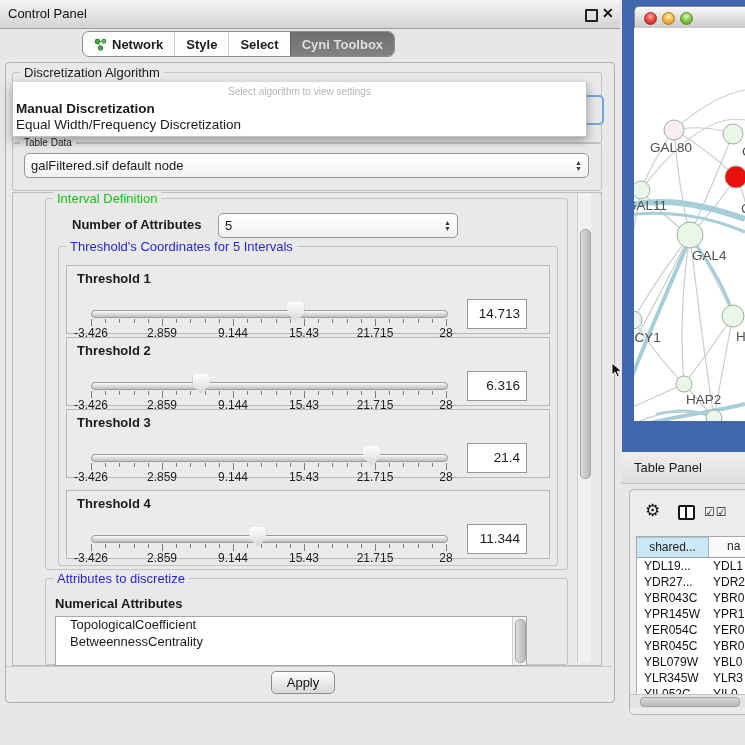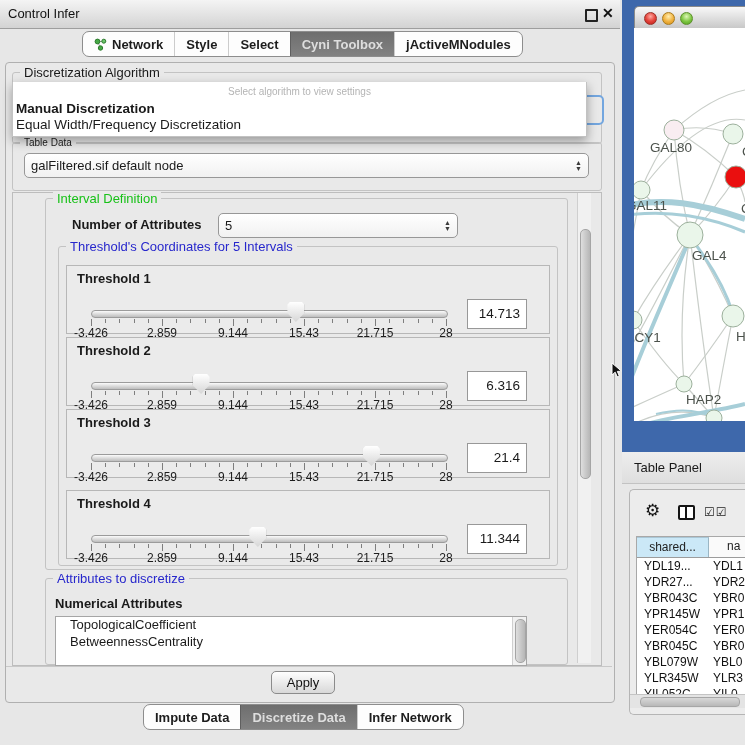--- a/index.html
+++ b/index.html
@@ -85,21 +85,21 @@
 
   svg{display:block;}
   .cursor{z-index:30;}
 </style>
 </head>
 <body>
 
 <div id="root">
 
   <div class="abs cp-titlebar">
-    <div class="abs cp-title">Control Infer</div>
+    <div class="abs cp-title">Control Panel</div>
     <div class="abs float-ico"></div>
     <div class="abs close-ico">✕</div>
   </div>
 
   <div class="abs tabbar" style="left:82px;top:31px;">
     <div class="tab">
       <span>
         <svg width="13" height="13" viewBox="0 0 13 13">
           <line x1="3.5" y1="3.5" x2="9.5" y2="3.5" stroke="#9a9a9a" stroke-width="1"></line>
           <line x1="3.5" y1="3.5" x2="6.5" y2="10" stroke="#9a9a9a" stroke-width="1"></line>
@@ -111,23 +111,20 @@
       <span>Network</span>
     </div>
     <div class="tab">
         <span>Style</span>
       </div>
     <div class="tab">
         <span>Select</span>
       </div>
     <div class="tab sel">
         <span>Cyni Toolbox</span>
-      </div>
-    <div class="tab">
-        <span>jActiveMNodules</span>
       </div>
   </div>
 
   <div class="abs mainpanel"></div>
 
   <div class="abs group" style="left:12px;top:72px;width:588px;height:70px;"></div>
   <div class="legend" style="left:20px;top:66px;">Discretization Algorithm</div>
   <div class="abs combo-frag"></div>
 
   <div class="abs group" style="left:12px;top:142px;width:588px;height:47px;"></div>
@@ -325,31 +322,20 @@
     <div class="abs vsb-track" style="left:456px;top:0;width:13px;height:48px;">
       <div class="vsb-thumb" style="top:2px;height:42px;"></div>
     </div>
   </div>
 
   <div class="abs" style="left:6px;top:666px;width:606px;height:1px;background:#c8c8c8;"></div>
   <div class="abs btn" style="left:271px;top:671px;width:62px;height:21px;">
     <span>Apply</span>
   </div>
 
-  <div class="abs tabbar" style="left:143px;top:704px;">
-    <div class="tab">
-        <span>Impute Data</span>
-      </div>
-    <div class="tab sel">
-        <span>Discretize Data</span>
-      </div>
-    <div class="tab">
-        <span>Infer Network</span>
-      </div>
-  </div>
 
   <div class="abs popup">
     <div class="popup-hint">Select algorithm to view settings</div>
     <div class="popup-opt" style="top:19px;font-weight:700;">Manual Discretization</div>
     <div class="popup-opt" style="top:35px;">Equal Width/Frequency Discretization</div>
   </div>
 
   <div class="abs netframe">
     <div class="abs mac-titlebar">
       <div class="tl red"></div>

